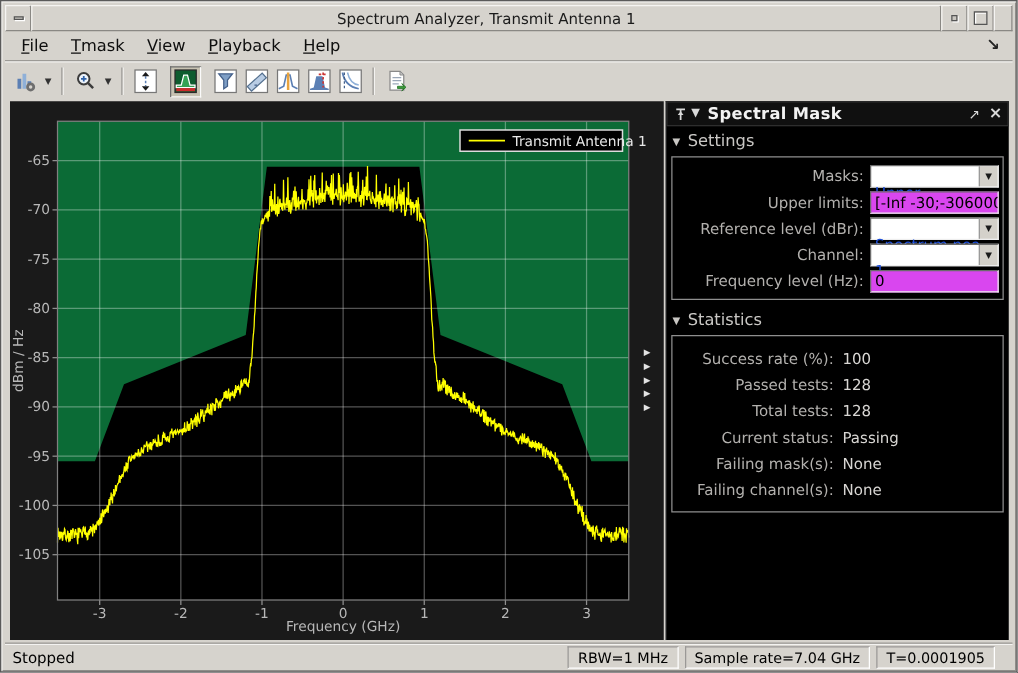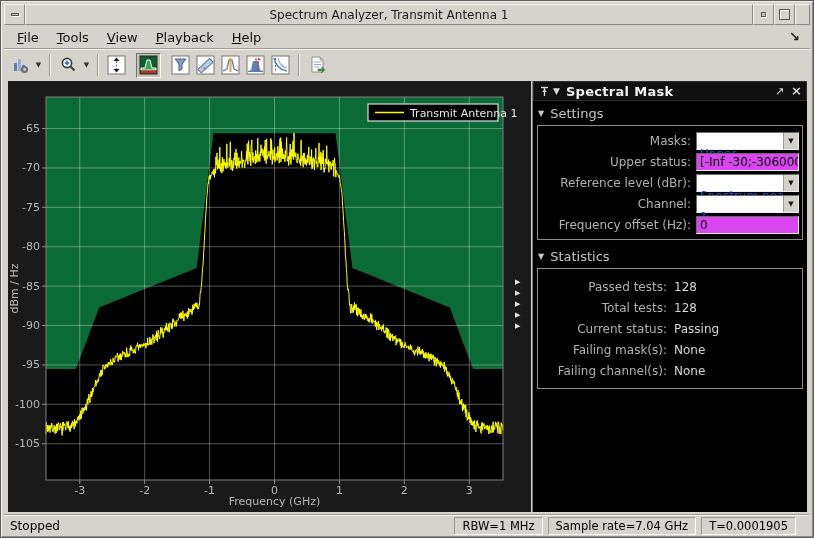--- a/index.html
+++ b/index.html
@@ -80,21 +80,21 @@
       <div class="glyph-dot"></div>
     </div>
     <div class="tb-btn bev-out">
       <div class="glyph-max"></div>
     </div>
     <div class="tb-btn bev-out" style="width:15px"></div>
   </div>
 
   <div class="menubar" style="position:absolute;">
     <div class="menu-item"><span class="mn">F</span><span>ile</span></div>
-    <div class="menu-item"><span class="mn">T</span><span>ools</span></div>
+    <div class="menu-item"><span class="mn">T</span><span>mask</span></div>
     <div class="menu-item"><span class="mn">V</span><span>iew</span></div>
     <div class="menu-item"><span class="mn">P</span><span>layback</span></div>
     <div class="menu-item"><span class="mn">H</span><span>elp</span></div>
     <div class="menu-dock">↘</div>
   </div>
 
   <div class="toolbar">
     <div class="tbtn">
       <svg width="18" height="18" viewBox="0 0 18 18">
         <rect x="2" y="7" width="3" height="8" fill="#5b7fb4"></rect>
@@ -275,48 +275,52 @@
     </div>
     <div class="groupbox">
       <div class="frow">
         <div class="f-label">Masks:</div>
         <div class="field sel">
           <span class="sel-text">Upper</span>
           <span class="sel-btn">▼</span>
         </div>
       </div>
       <div class="frow">
-        <div class="f-label">Upper status:</div>
+        <div class="f-label">Upper limits:</div>
         <div class="field edit">[-Inf -30;-306000</div>
       </div>
       <div class="frow">
         <div class="f-label">Reference level (dBr):</div>
         <div class="field sel">
           <span class="sel-text">Spectrum peak</span>
           <span class="sel-btn">▼</span>
         </div>
       </div>
       <div class="frow">
         <div class="f-label">Channel:</div>
         <div class="field sel">
           <span class="sel-text">1</span>
           <span class="sel-btn">▼</span>
         </div>
       </div>
       <div class="frow">
-        <div class="f-label">Frequency offset (Hz):</div>
+        <div class="f-label">Frequency level (Hz):</div>
         <div class="field edit">0</div>
       </div>
     </div>
 
     <div class="sec-header">
       <span class="sec-arrow">▼</span>
       <span>Statistics</span>
     </div>
     <div class="statbox">
+      <div class="srow">
+        <div class="s-label">Success rate (%):</div>
+        <div class="s-value">100</div>
+      </div>
       <div class="srow">
         <div class="s-label">Passed tests:</div>
         <div class="s-value">128</div>
       </div>
       <div class="srow">
         <div class="s-label">Total tests:</div>
         <div class="s-value">128</div>
       </div>
       <div class="srow">
         <div class="s-label">Current status:</div>

